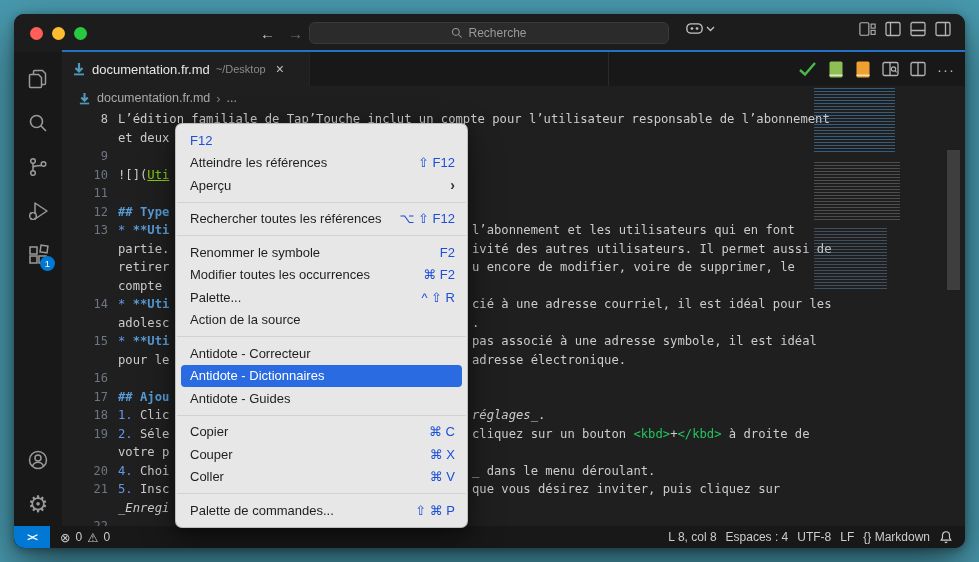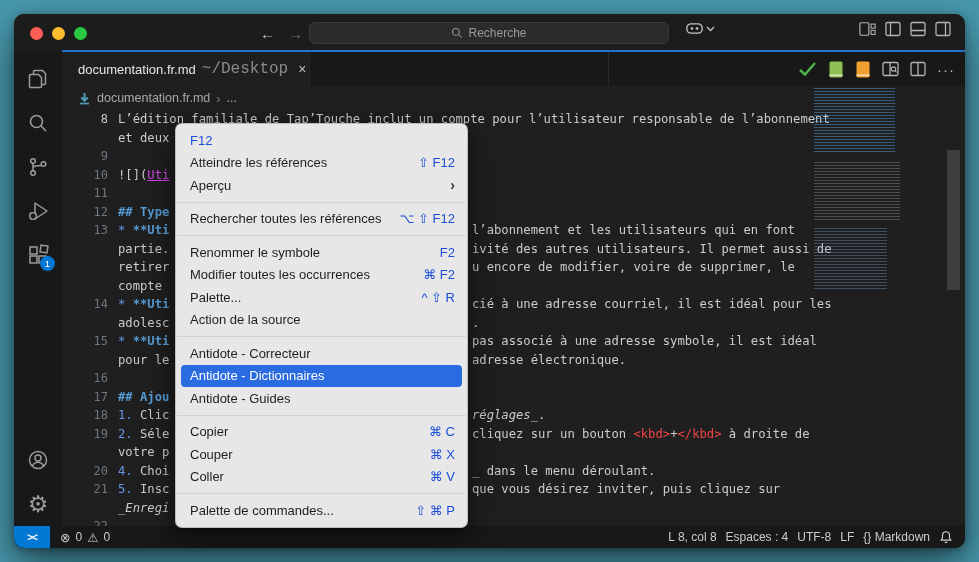--- a/index.html
+++ b/index.html
@@ -32,44 +32,44 @@
   .badge { position:absolute; right:7px; bottom:6px; min-width:15px; height:15px; border-radius:50%;
     background:#0078d4; color:#fff; font-size:9.5px; display:flex; align-items:center; justify-content:center; }
   .gear-glyph { font-size:23px; line-height:1; }
 
   .editor-area { flex:1; position:relative; background:#1f1f1f; }
 
   
   .tabbar { height:34px; background:#181818; display:flex; position:relative; }
   .tab { width:248px; background:#1f1f1f; display:flex; align-items:center; gap:6px; padding:0 10px; border-right:1px solid #252525; }
   .tab-name { color:#e7e7e7; font-size:13px; }
-  .tab-path { color:#8a8a8a; font-size:16px;font-family:Liberation Mono, monospace; }
+  .tab-path { color:#8a8a8a; font-size:11px; }
   .tab-close { color:#c0c0c0; font-size:14px; margin-left:4px; cursor:pointer; }
   .tab-sep { position:absolute; left:546px; top:0; width:1px; height:34px; background:#2a2a2a; }
   .editor-actions { position:absolute; right:10px; top:0; height:34px; display:flex; align-items:center; gap:11px; color:#b4b4b4; }
   .ellipsis { font-size:15px; letter-spacing:1px; color:#b4b4b4; }
 
   
   .breadcrumb { height:24px; display:flex; align-items:center; gap:6px; padding-left:16px; color:#a9a9a9; font-size:12.5px; background:#1f1f1f; }
   .crumb-chev { color:#7d7d7d; font-size:13px; }
 
   
   .code { position:absolute; top:58px; left:0; right:0; bottom:0; overflow:hidden;
     font-family:"DejaVu Sans Mono", monospace; font-size:12.2px; }
   .code-row { position:relative; height:18.5px; line-height:18.5px; white-space:pre; display:flex; }
   .gutter { width:46px; flex:0 0 46px; text-align:right; color:#6e7681; font-size:12px; }
   .gutter.active { color:#c6c6c6; }
   .code-left { padding-left:10px; }
   .code-right { position:absolute; left:410px; top:0; white-space:pre; }
   .seg-p { color:#cccccc; }
   .seg-h, .seg-b { color:#569cd6; font-weight:bold; }
   .seg-m { color:#6796e6; }
-  .seg-lk { color:#d946ef; text-decoration:underline; }
+  .seg-lk { color:#84cc16; text-decoration:underline; }
   .seg-it { color:#cccccc; font-style:italic; }
-  .seg-kbd { color:#ef4444; }
+  .seg-kbd { color:#22c55e; }
 
   
   .minimap { position:absolute; top:36px; right:57px; width:94px; height:215px; opacity:.9; pointer-events:none; }
   .mm-block { margin-bottom:8px; }
   .mm-b1 { height:66px; width:86%; background:repeating-linear-gradient(180deg, rgba(86,156,214,.55) 0 1px, transparent 1px 3px); }
   .mm-b2 { height:58px; width:92%; background:repeating-linear-gradient(180deg, rgba(170,170,170,.38) 0 1px, transparent 1px 3px); }
   .mm-b3 { height:62px; width:78%; background:repeating-linear-gradient(180deg, rgba(120,160,200,.42) 0 1px, transparent 1px 3px); }
   .vscroll { position:absolute; top:98px; right:5px; width:13px; height:140px; background:rgba(121,121,121,.35); }
 
   

